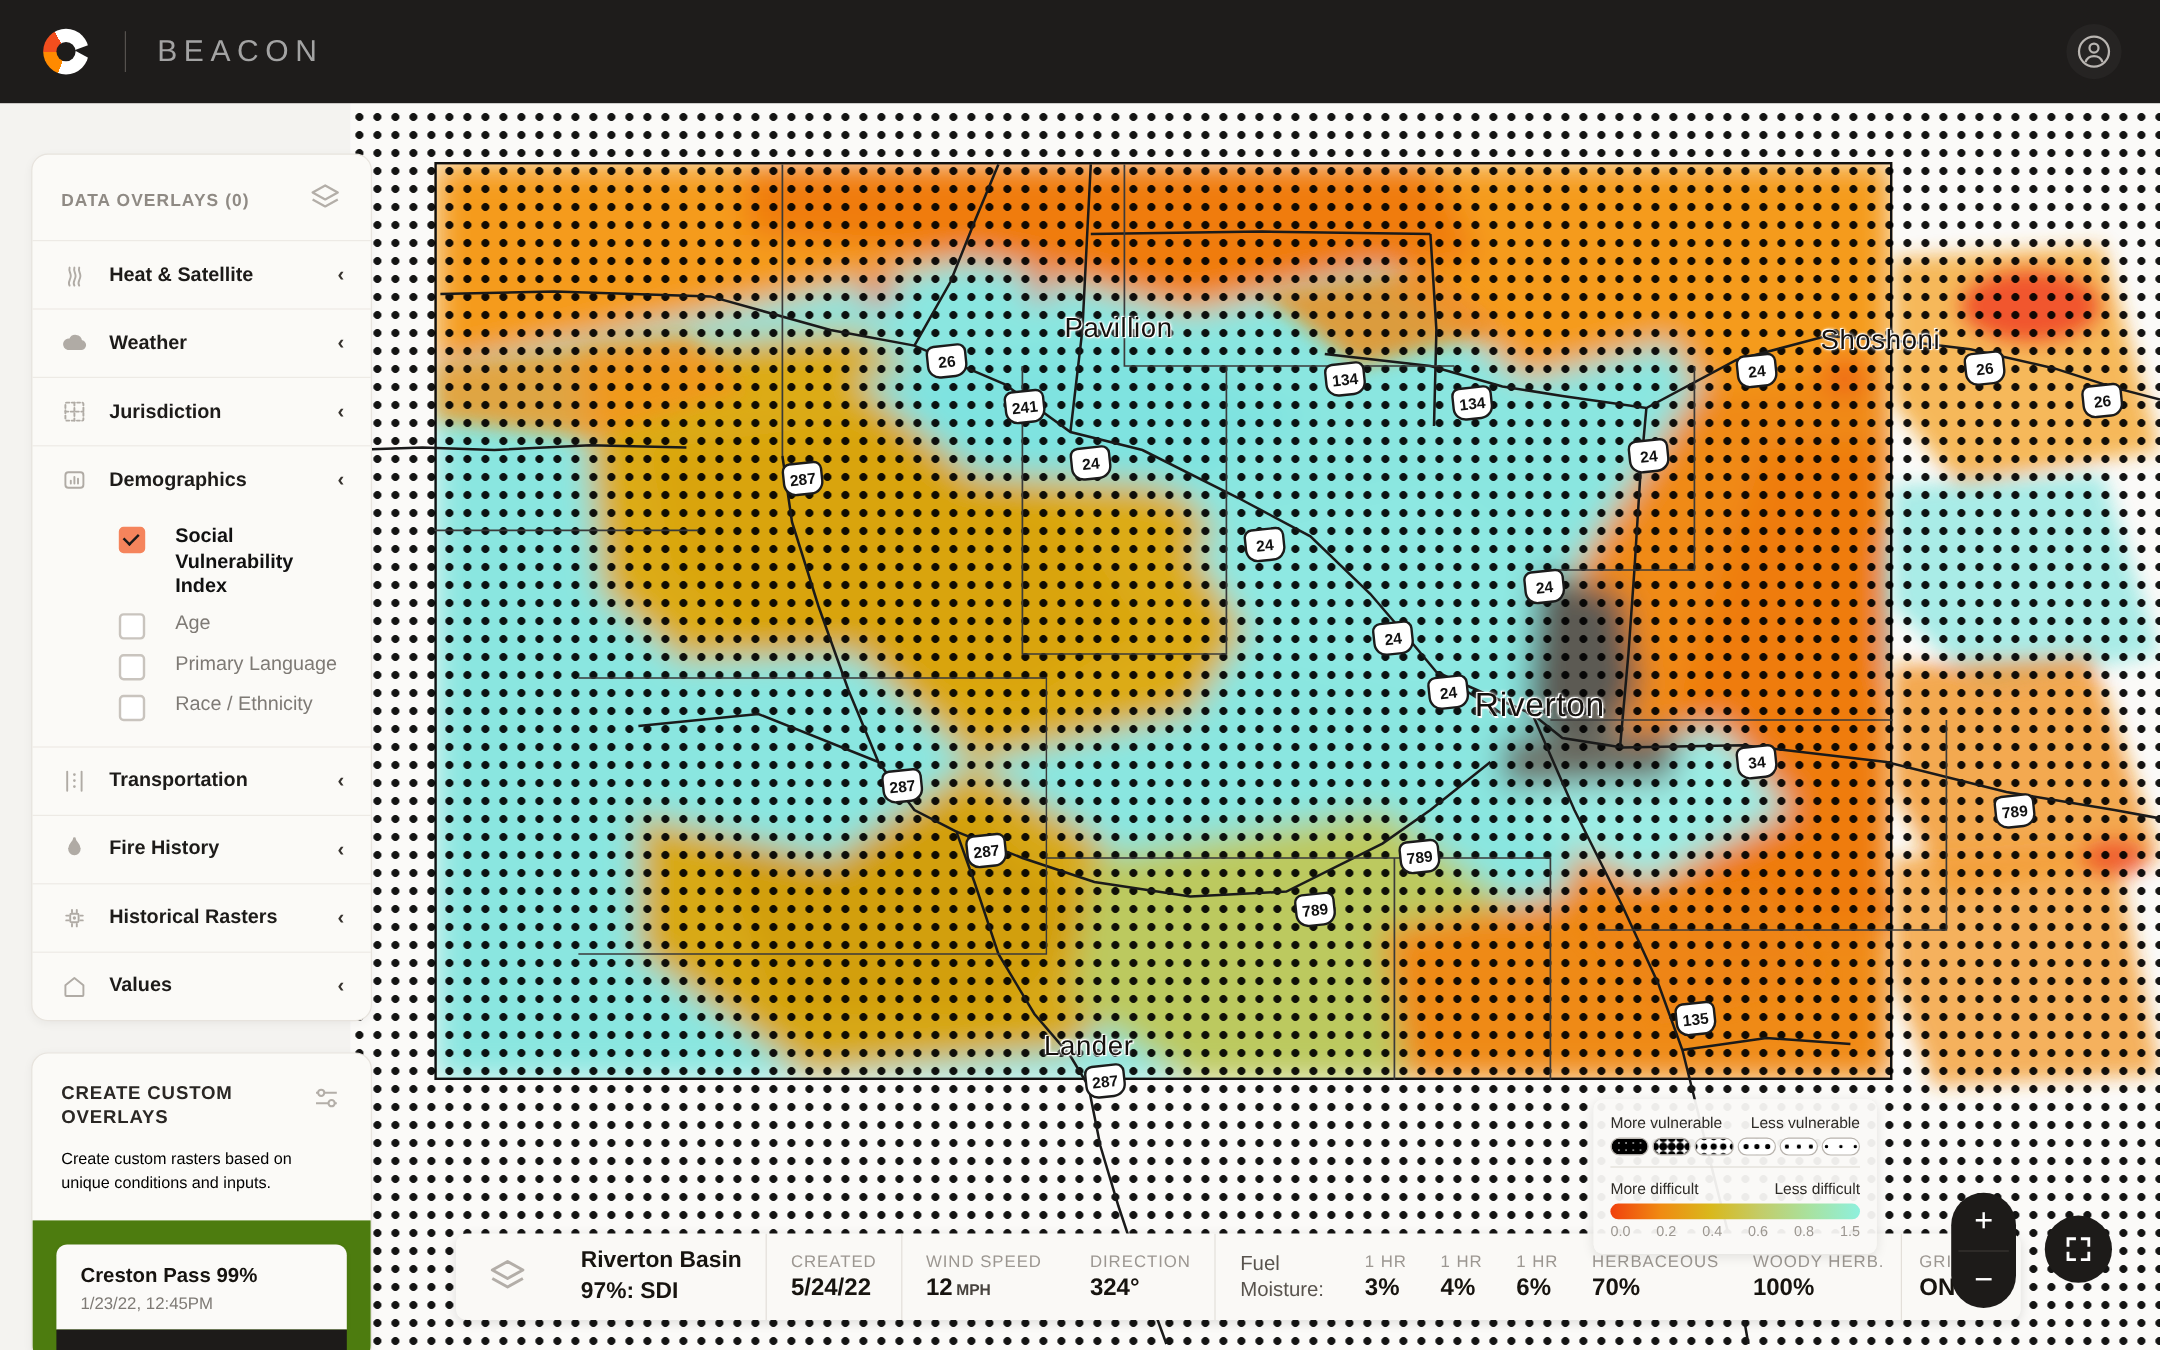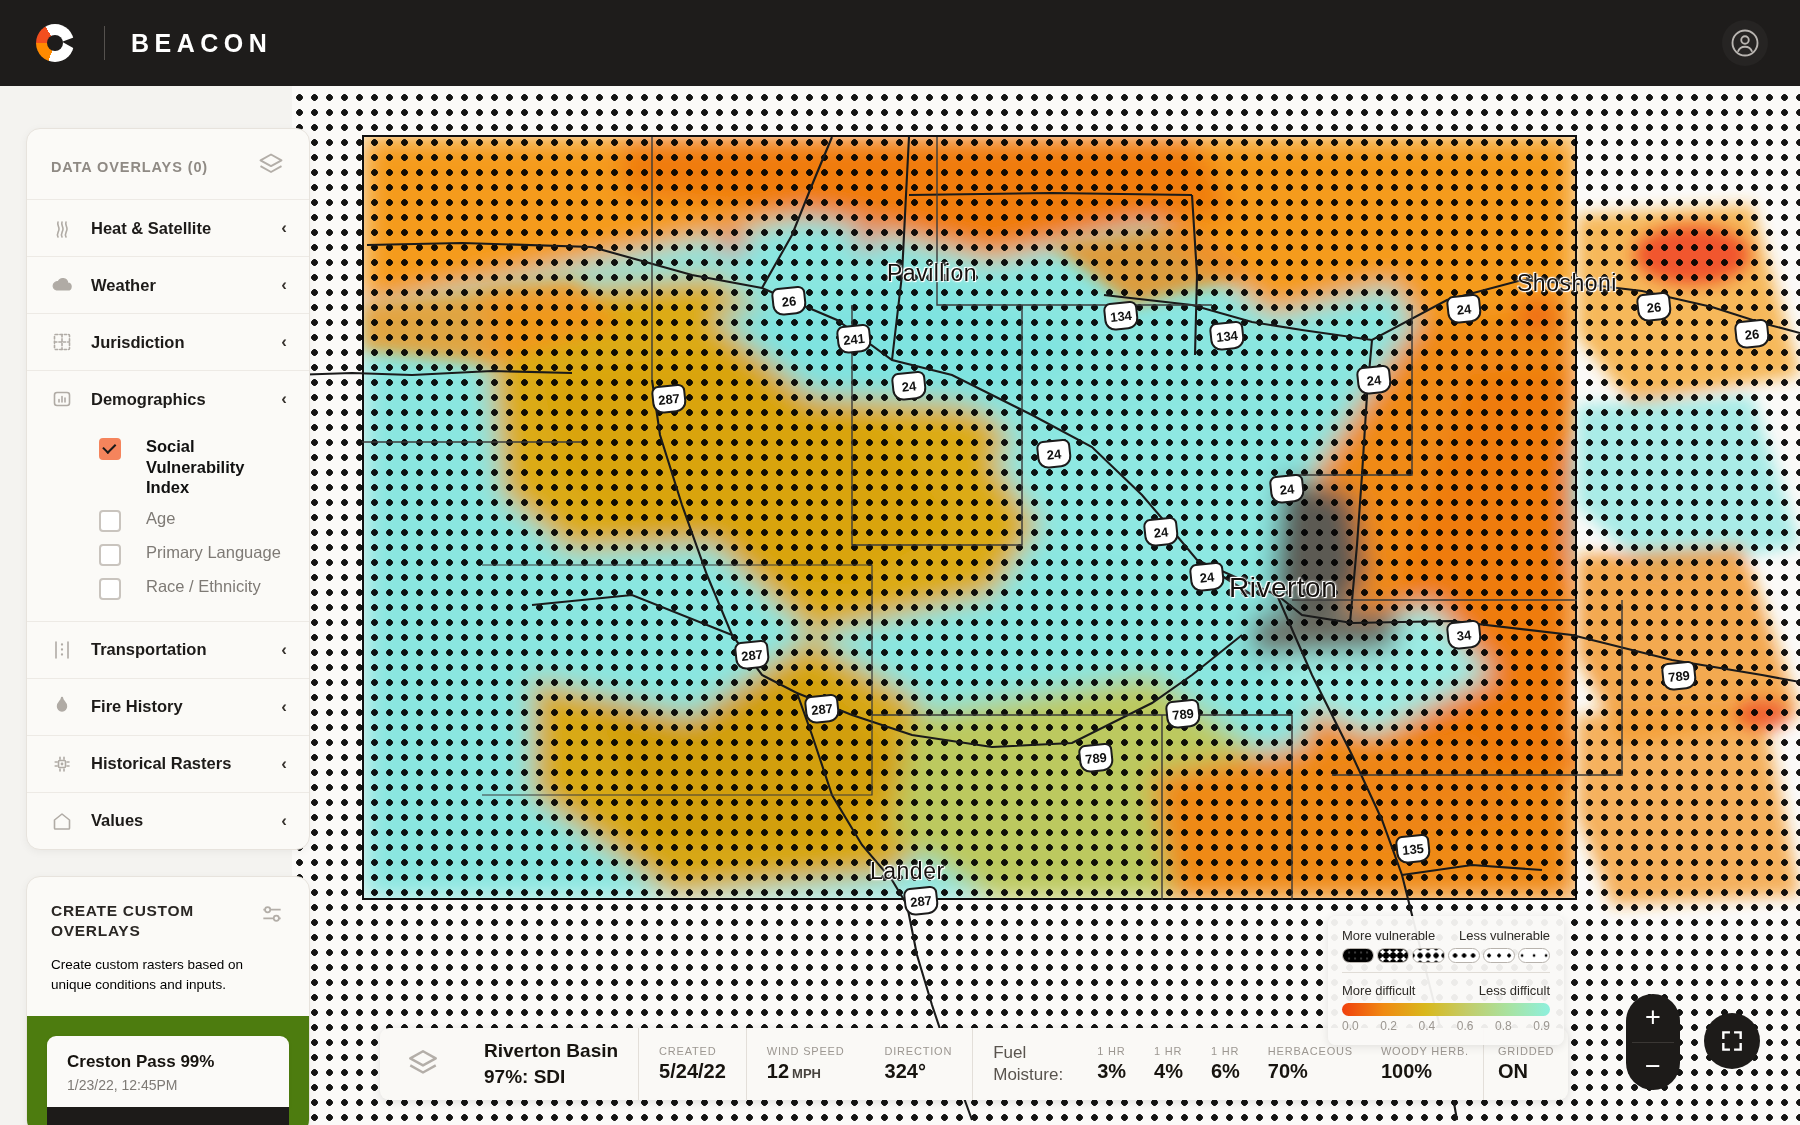--- a/index.html
+++ b/index.html
@@ -37,21 +37,21 @@
   .logo-mark .notch {
     position: absolute; right: -1px; top: 13px;
     width: 13px; height: 12px; background: #1e1c1b;
     clip-path: polygon(0 40%, 100% 0, 100% 100%);
   }
   .logo-div {
     width: 1px; height: 34px; background: #55514e;
     margin: 0 26px 0 30px;
   }
   .brand {
-    color: #ffffff; font-size: 25px; font-weight: 700;
+    color: #a3a3a3; font-size: 25px; font-weight: 400;
     letter-spacing: 5.5px;
   }
   .avatar-btn {
     position: absolute; right: 32px; top: 20px;
     width: 46px; height: 46px; border-radius: 50%;
     background: #262423;
     display: flex; align-items: center; justify-content: center;
   }
 
   
@@ -178,21 +178,21 @@
     display: flex; align-items: stretch;
     box-shadow: 0 2px 10px rgba(0,0,0,.12);
     z-index: 40; overflow: hidden;
   }
   .sb-ico { display: flex; align-items: center; padding: 0 24px 0 26px; }
   .sb-block {
     display: flex; flex-direction: column; justify-content: center;
     padding: 0 20px;
   }
   .sb-block.bordered { border-left: 1px solid #e3dfd9; }
-  .sb-k { font-size: 11px; color: #9c9791; letter-spacing: .8px; font-weight: 400; }
+  .sb-k { font-size: 14px; color: #9c9791; letter-spacing: .8px; font-weight: 400; }
   .sb-v { font-size: 20px; font-weight: 700; color: #17140f; margin-top: 3px; }
   .sb-v .unit { font-size: 13px; font-weight: 700; color: #47433e; margin-left: 3px; }
   .sb-name { font-size: 19px; font-weight: 700; color: #17140f; line-height: 1.35; }
   .fm-label { font-size: 17px; color: #59544e; line-height: 1.3; }
   .fm-group { display: flex; align-items: stretch; }
   .fm-col {
     display: flex; flex-direction: column; justify-content: center;
     padding: 0 14px; text-align: left;
   }
 
@@ -614,21 +614,21 @@
       <span>More difficult</span>
       <span>Less difficult</span>
     </div>
     <div class="gradbar" id="gradbar" style="background: linear-gradient(90deg, rgb(240, 64, 13) 0%, rgb(240, 138, 18) 20%, rgb(217, 184, 28) 40%, rgb(195, 204, 104) 60%, rgb(168, 226, 160) 80%, rgb(142, 240, 222) 100%);"></div>
     <div class="ticks" id="legend-ticks">
         <span>0.0</span>
         <span>0.2</span>
         <span>0.4</span>
         <span>0.6</span>
         <span>0.8</span>
-        <span>0.9</span>
+        <span>1.5</span>
       </div>
   </div>
 
   <div class="zoom-pill">
     <div>+</div>
     <div class="zsep"></div>
     <div>−</div>
   </div>
   <div class="fs-btn">
     <svg width="26" height="26" viewBox="0 0 24 24" fill="none" stroke="#fff" stroke-width="2.2" stroke-linecap="square">

